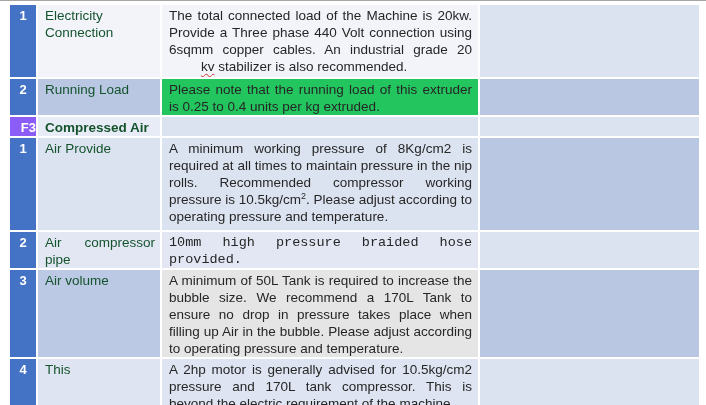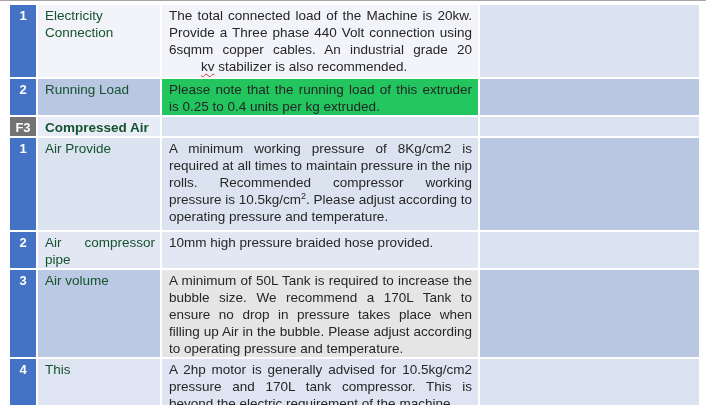--- a/index.html
+++ b/index.html
@@ -90,35 +90,35 @@
           <td class="desc" style="background: rgb(242, 244, 250);"><span>The total connected load of the Machine is 20kw. Provide a Three phase 440 Volt connection using 6sqmm copper cables. An industrial grade 20 </span><span class="spell">kv</span><span> stabilizer is also recommended.</span></td>
           <td class="notes" style="background: rgb(219, 227, 241);"></td>
         </tr>
         <tr style="height: 35px;">
           <td class="num" style="background: rgb(68, 114, 196);">2</td>
           <td class="label" style="background: rgb(185, 199, 227);"><span>Running Load</span></td>
           <td class="desc" style="background: #22c55e;"><span>Please note that the running load of this extruder is 0.25 to 0.4 units per kg extruded.</span></td>
           <td class="notes" style="background: rgb(185, 199, 227);"></td>
         </tr>
         <tr style="height: 19px;">
-          <td class="num" style="background: #737373;">F3</td>
+          <td class="num" style="background: #8b5cf6; text-align: right;">F3</td>
           <td class="label" style="background: rgb(232, 236, 246);"><span class="heading">Compressed Air</span></td>
           <td class="desc" style="background: rgb(219, 227, 241);"></td>
           <td class="notes" style="background: rgb(219, 227, 241);"></td>
         </tr>
         <tr style="height: 94px;">
           <td class="num" style="background: rgb(68, 114, 196);">1</td>
           <td class="label" style="background: rgb(220, 227, 240);"><span>Air Provide</span></td>
           <td class="desc" style="background: rgb(220, 227, 240);"><span>A minimum working pressure of 8Kg/cm2 is required at all times to maintain pressure in the nip rolls. Recommended compressor working pressure is 10.5kg/cm</span><sup class="sp">2</sup><span>. Please adjust according to operating pressure and temperature.</span></td>
           <td class="notes" style="background: rgb(185, 199, 227);"></td>
         </tr>
         <tr style="height: 34px;">
           <td class="num" style="background: rgb(68, 114, 196);">2</td>
           <td class="label" style="background: rgb(226, 231, 243);"><span>Air compressor pipe</span></td>
-          <td class="desc" style="background: rgb(226, 231, 243);"><span>10mm high pressure braided hose provided.</span></td>
+          <td class="desc" style="background: rgb(226, 231, 243); font-family: Liberation Mono, monospace;"><span>10mm high pressure braided hose provided.</span></td>
           <td class="notes" style="background: rgb(219, 227, 241);"></td>
         </tr>
         <tr style="height: 89px;">
           <td class="num" style="background: rgb(68, 114, 196);">3</td>
           <td class="label" style="background: rgb(188, 201, 228);"><span>Air volume</span></td>
           <td class="desc" style="background: #e5e5e5;"><span>A minimum of 50L Tank is required to increase the bubble size. We recommend a 170L Tank to ensure no drop in pressure takes place when filling up Air in the bubble. Please adjust according to operating pressure and temperature.</span></td>
           <td class="notes" style="background: rgb(185, 199, 227);"></td>
         </tr>
         <tr style="height: 51px;">
           <td class="num" style="background: rgb(68, 114, 196);">4</td>

